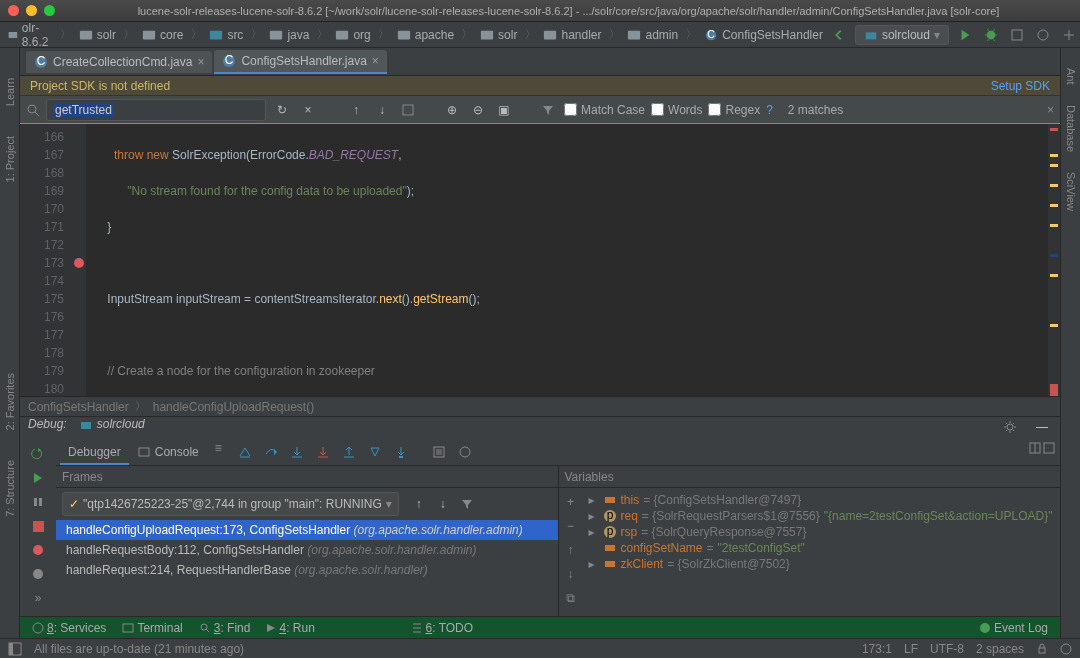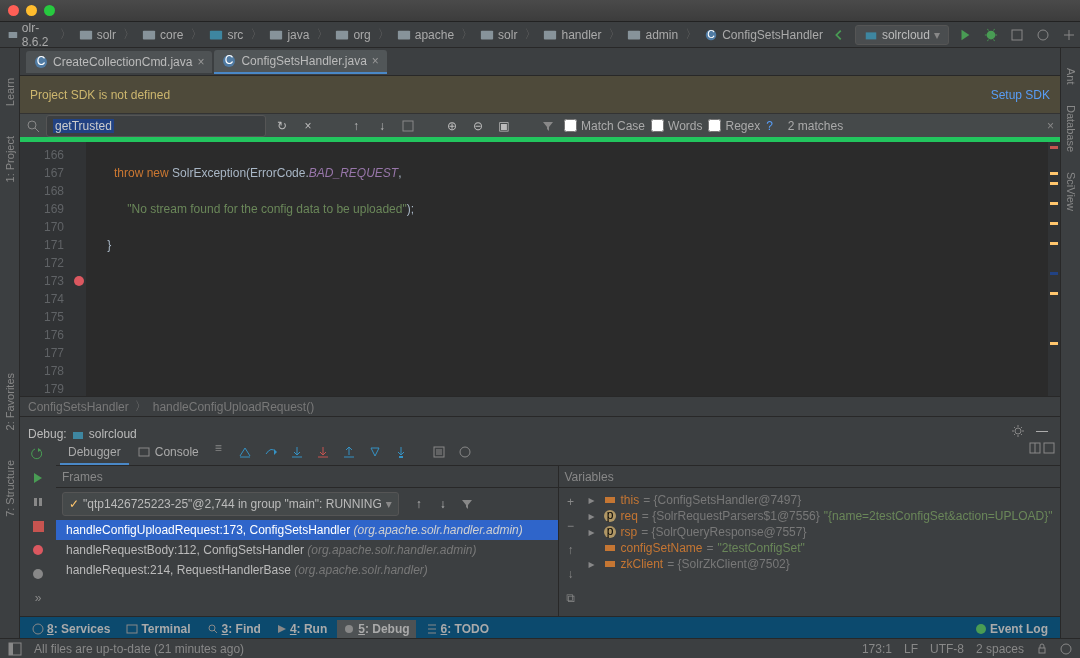--- a/index.html
+++ b/index.html
@@ -19,42 +19,42 @@
 .mainrow { display: flex; height: calc(100% - 22px - 26px - 20px); }
 .left-gutter { width: 20px; background: #3c3f41; border-right: 1px solid #282828; display: flex; flex-direction: column; align-items: center; padding-top: 30px; gap: 30px; }
 .vtab { writing-mode: vertical-rl; transform: rotate(180deg); color: #888; cursor: pointer; font-size: 11px; }
 .right-gutter { width: 20px; background: #3c3f41; border-left: 1px solid #282828; display: flex; flex-direction: column; align-items: center; padding-top: 20px; gap: 20px; }
 .vtab-r { writing-mode: vertical-rl; color: #888; cursor: pointer; font-size: 11px; }
 .center { flex: 1; display: flex; flex-direction: column; min-width: 0; }
 .tabs { height: 28px; background: #3c3f41; display: flex; align-items: center; padding: 0 6px; gap: 2px; border-bottom: 1px solid #282828; }
 .tab { background: #4e5254; padding: 4px 8px; display: flex; align-items: center; gap: 5px; border-radius: 3px 3px 0 0; cursor: pointer; }
 .tab.active { background: #515658; border-bottom: 2px solid #4a88c7; }
 .tab-close { color: #999; cursor: pointer; }
-.sdkbar { height: 38px; background: #4e4a3a; color: #cdb76e; display: flex; align-items: center; padding: 1px 10px; border-bottom: 1px solid #333; }
+.sdkbar { height: 20px; background: #4e4a3a; color: #cdb76e; display: flex; align-items: center; padding: 1px 10px; border-bottom: 1px solid #333; }
 .sdkbar .setup { margin-left: auto; color: #589df6; cursor: pointer; }
-.findbar { height: 28px; background: #45494a; display: flex; align-items: center; padding: 0 6px; gap: 6px; border-bottom: 5px solid #22c55e; }
+.findbar { height: 28px; background: #45494a; display: flex; align-items: center; padding: 0 6px; gap: 6px; border-bottom: 1px solid #22c55e; }
 .findinput { flex: 0 0 220px; background: #3c3f41; border: 1px solid #555; color: #ccc; padding: 3px 6px; border-radius: 3px; }
 .find-sel { background: #214283; padding: 0 2px; }
 .chk { display: flex; align-items: center; gap: 4px; color: #aaa; }
 .chk input { accent-color: #4a88c7; }
 .matches { color: #aaa; margin-left: 9px; }
 .findbar .close { margin-left: auto; color: #888; cursor: pointer; }
 .editor { flex: 1; display: flex; background: #2b2b2b; font-family: 'JetBrains Mono', Menlo, monospace; font-size: 12px; overflow: hidden; position: relative; min-height: 0; }
 .gutter { width: 52px; background: #313335; color: #606366; text-align: right; padding: 4px 8px 4px 0; line-height: 18px; user-select: none; }
 .bpcol { width: 14px; background: #313335; padding-top: 4px; }
 .bp { width: 10px; height: 10px; background: #db5860; border-radius: 50%; margin: 4px auto; }
 .code { flex: 1; padding: 4px 0; line-height: 18px; white-space: pre; color: #a9b7c6; overflow: hidden; }
 .code .ln { padding-left: 8px; height: 18px; }
 .kw { color: #cc7832; } .str { color: #6a8759; }
 .fn { color: #ffc66d; } .cm { color: #808080; } .cls { color: #a9b7c6; } .const { color: #9876aa; font-style: italic; }
 .stripe { width: 12px; background: #313335; position: relative; }
 .stripe .err { position:absolute; right:2px; width:8px; height:3px; }
 .breadcrumb2 { height: 20px; background: #3c3f41; border-top: 1px solid #282828; display: flex; align-items: center; padding: 0 8px; color: #787878; font-size: 11px; }
 .debugpanel { height: 200px; background: #3c3f41; border-top: 1px solid #282828; display: flex; flex-direction: column; }
-.debughead { height: 24px; display: flex; align-items: flex-end; padding: 0 8px; gap: 4px; }
+.debughead { height: 24px; display: flex; align-items: flex-start; padding: 0 8px; gap: 12px; font-style: italic; }
 .debughead .spacer { flex: 1; }
 .dbgtabs { height: 30px; display: flex; align-items: flex-start; border-bottom: 1px solid #282828; padding: 0 4px; }
 .dbg-left { width: 36px; background: #3c3f41; display: flex; flex-direction: column; align-items: center; padding-top: 2px; gap: 2px; }
 .dbg-left .btn { width:22px; height:22px; display:flex; align-items:center; justify-content:center; cursor:pointer; }
 .dbgtab { padding: 4px 8px; color: #aaa; cursor: pointer; display: flex; align-items: center; gap: 4px; }
 .dbgtab.active { border-bottom: 2px solid #4a88c7; }
 .stepbtns { display: flex; gap: 4px; margin-left: 12px; }
 .stepbtns .sb { width: 22px; height: 22px; display: flex; align-items: center; justify-content: center; cursor: pointer; }
 .dbgbody { flex: 1; display: flex; }
 .frames { flex: 1; border-right: 1px solid #282828; display: flex; flex-direction: column; }
@@ -70,35 +70,36 @@
 .varshead { height: 22px; display: flex; align-items: center; padding: 0 6px; color: #888; border-bottom: 1px solid #282828; }
 .varlist { flex: 1; padding: 4px 2px; overflow:auto; }
 .varlist .vr { padding: 1px 4px; color: #bbb; display: flex; align-items: center; gap: 4px; }
 .varlist .vn2 { color: #c57633; }
 .varlist .vv { color: #787878; }
 .varlist .vv2 { color: #6a8759; }
 .tw { width: 10px; color: #888; }
 .statusbar { position: absolute; bottom: 0; left: 0; right: 0; height: 20px; background: #3c3f41; border-top: 1px solid #282828; display: flex; align-items: center; padding: 0 8px; color: #888; gap: 12px; font-size: 11px; }
 .statusbar .sp { flex: 1; }
 .statusbar .item { display:flex; align-items:center; gap:3px; cursor:pointer; }
-.bottombar { height: 22px; background: #0c4a6e; border-top: 1px solid #282828; display:flex; align-items:flex-end; padding:0 6px; gap:4px;font-weight:bold; }
+.bottombar { height: 22px; background: #14532d; border-top: 1px solid #282828; display:flex; align-items:center; padding:0 6px; gap:4px; }
 .bb-item { padding: 2px 6px; color:#aaa; cursor:pointer; display:flex; align-items:center; gap:3px; }
 .bb-item.active { background:#4e5254;margin-top:40px; }
 .bb-sp { flex:1; }
 svg { display: block; }
 </style>
 </head>
 <body>
 
 <div class="titlebar">
   <div class="traffic">
     <div class="dot r"></div>
     <div class="dot y"></div>
     <div class="dot g"></div>
   </div>
+  <div class="titlebar-text">lucene-solr-releases-lucene-solr-8.6.2 [~/work/solr/lucene-solr-releases-lucene-solr-8.6.2] - .../solr/core/src/java/org/apache/solr/handler/admin/ConfigSetsHandler.java [solr-core]</div>
 </div>
 
 <div class="navbar">
   <span class="crumb">
       <svg class="fico" viewBox="0 0 16 16">
         <rect x="1" y="3" width="14" height="10" rx="1" fill="#87939a"></rect>
       </svg>
       <span>olr-8.6.2</span>
     </span>
     <span class="chev">〉</span>
@@ -297,21 +298,23 @@
       <div class="gutter">166<br>167<br>168<br>169<br>170<br>171<br>172<br>173<br>174<br>175<br>176<br>177<br>178<br>179<br>180<br>181<br>182<br>183<br>184</div>
       <div class="bpcol">
           <div style="height:126px"></div>
           <div class="bp"></div>
         </div>
       <div class="code">
 <div class="ln">      <span class="kw">throw new</span> <span class="cls">SolrException</span>(ErrorCode.<span class="const">BAD_REQUEST</span>,</div>
 <div class="ln">          <span class="str">"No stream found for the config data to be uploaded"</span>);</div>
 <div class="ln">    }</div>
 <div class="ln"></div>
+<div class="ln">    <span class="cls">InputStream</span> inputStream = contentStreamsIterator.<span class="fn">next</span>().<span class="fn">getStream</span>();</div>
 <div class="ln"></div>
+<div class="ln">    <span class="cm">// Create a node for the configuration in zookeeper</span></div>
 
 
 
 
 
 
 
 
 
 

